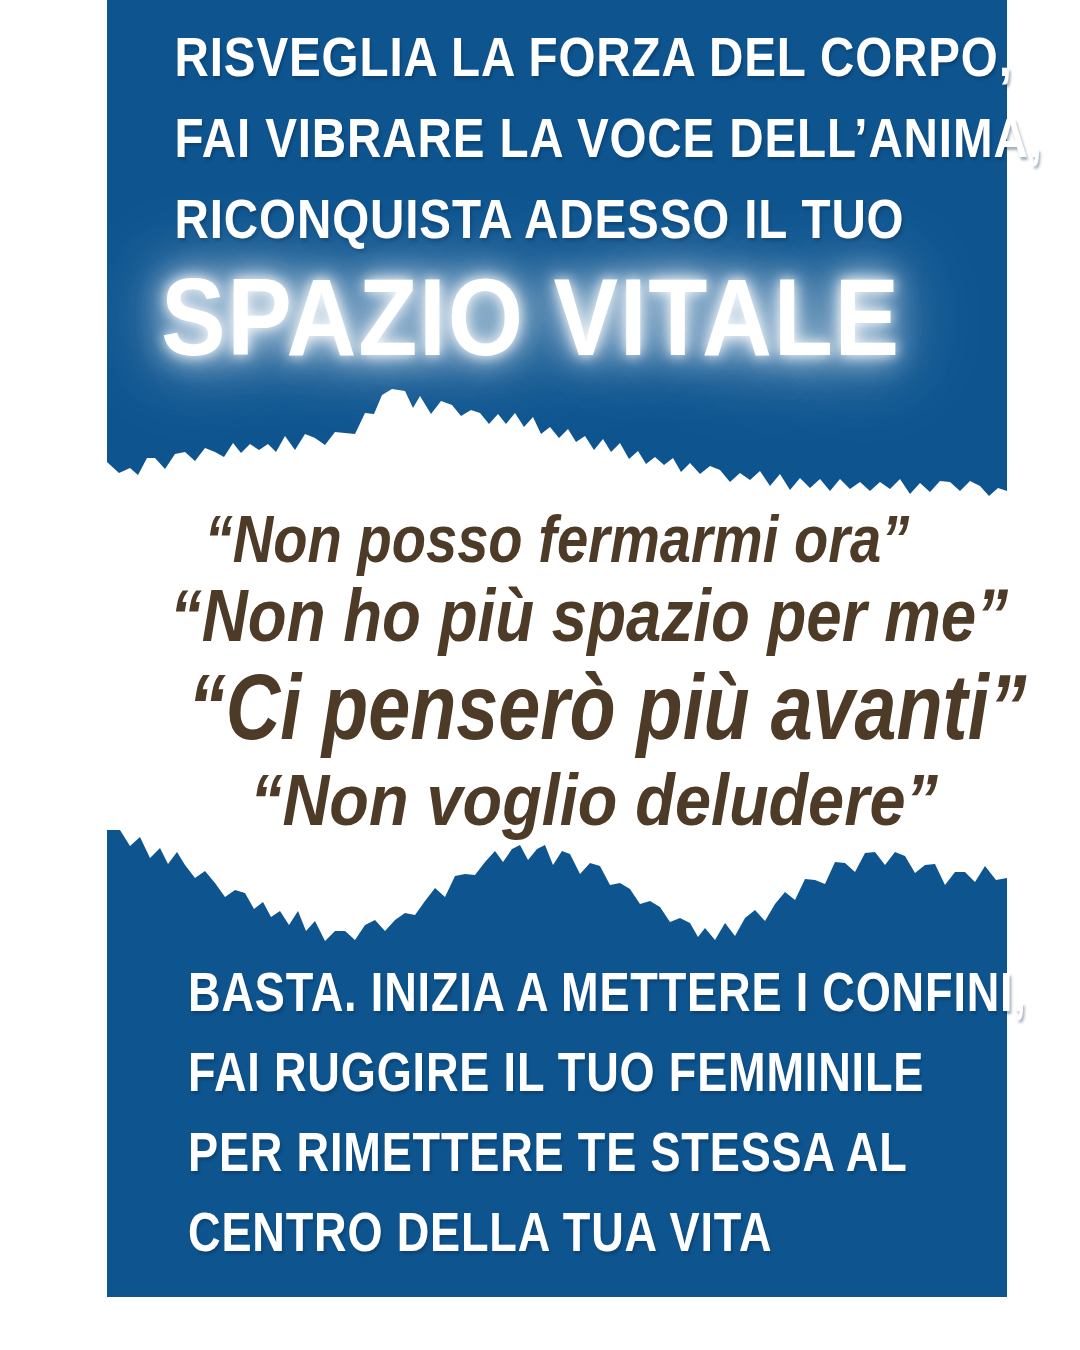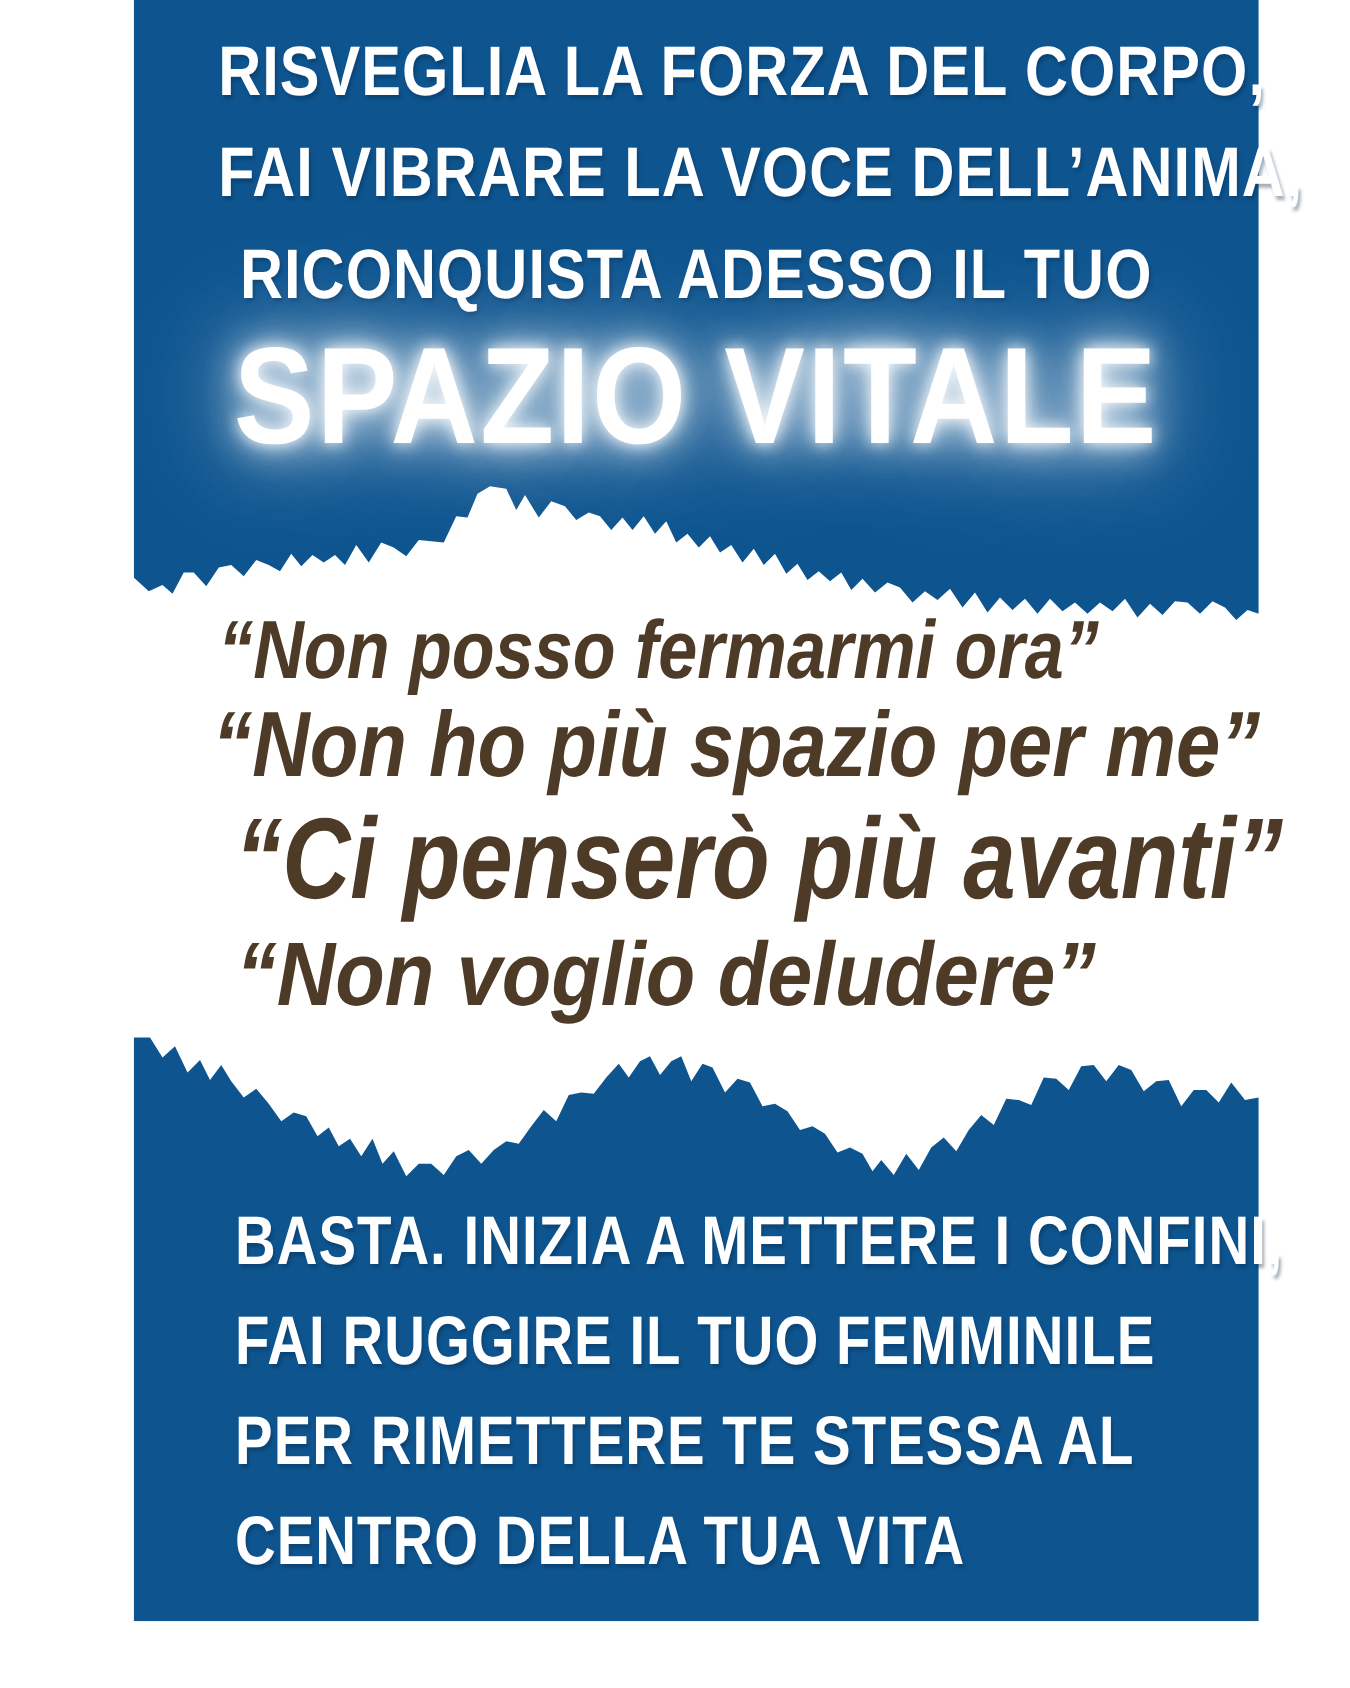--- a/index.html
+++ b/index.html
@@ -24,41 +24,41 @@
     font-weight:700;
     font-size:56px;
     line-height:81px;
     letter-spacing:1px;
     transform:scaleX(.85);
     text-shadow:2px 3px 3px rgba(9,42,77,.38);
     white-space:nowrap;
   }
   .top-text{
     position:absolute;left:0;top:16px;width:100%;
-    text-align:center;z-index:2;
+    z-index:2;
   }
   .title-line{
     position:relative;
     color:var(--headline_white,#ffffff);
     font-weight:700;
     font-size:110px;
     line-height:112px;
     letter-spacing:2px;
     margin-top:2px;
     transform:scaleX(.88);
     white-space:nowrap;
     text-shadow:
       0 0 14px var(--glow_white,#ffffff),
       0 0 32px rgba(255,255,255,.95),
       0 0 65px rgba(255,255,255,.8),
       0 0 110px rgba(255,255,255,.55);
   }
   .quotes{
-    position:absolute;left:0;top:484px;width:100%;
-    text-align:left;z-index:2;
+    position:absolute;left:0;top:504px;width:100%;
+    text-align:center;z-index:2;
     color:var(--quote_brown,#4d3a27);
     font-style:italic;font-weight:700;
   }
   .quote-line{white-space:nowrap;position:relative;}
   .q1{font-size:66px;line-height:70px;transform:scaleX(.85);}
   .q2{font-size:74px;line-height:80px;margin-top:2px;transform:scaleX(.86);}
   .q3{font-size:92px;line-height:98px;margin-top:2px;transform:scaleX(.82);}
   .q4{font-size:72px;line-height:76px;margin-top:6px;left:37px;transform:scaleX(.9);}
   .bottom-text{
     position:absolute;left:0;top:952px;width:100%;

